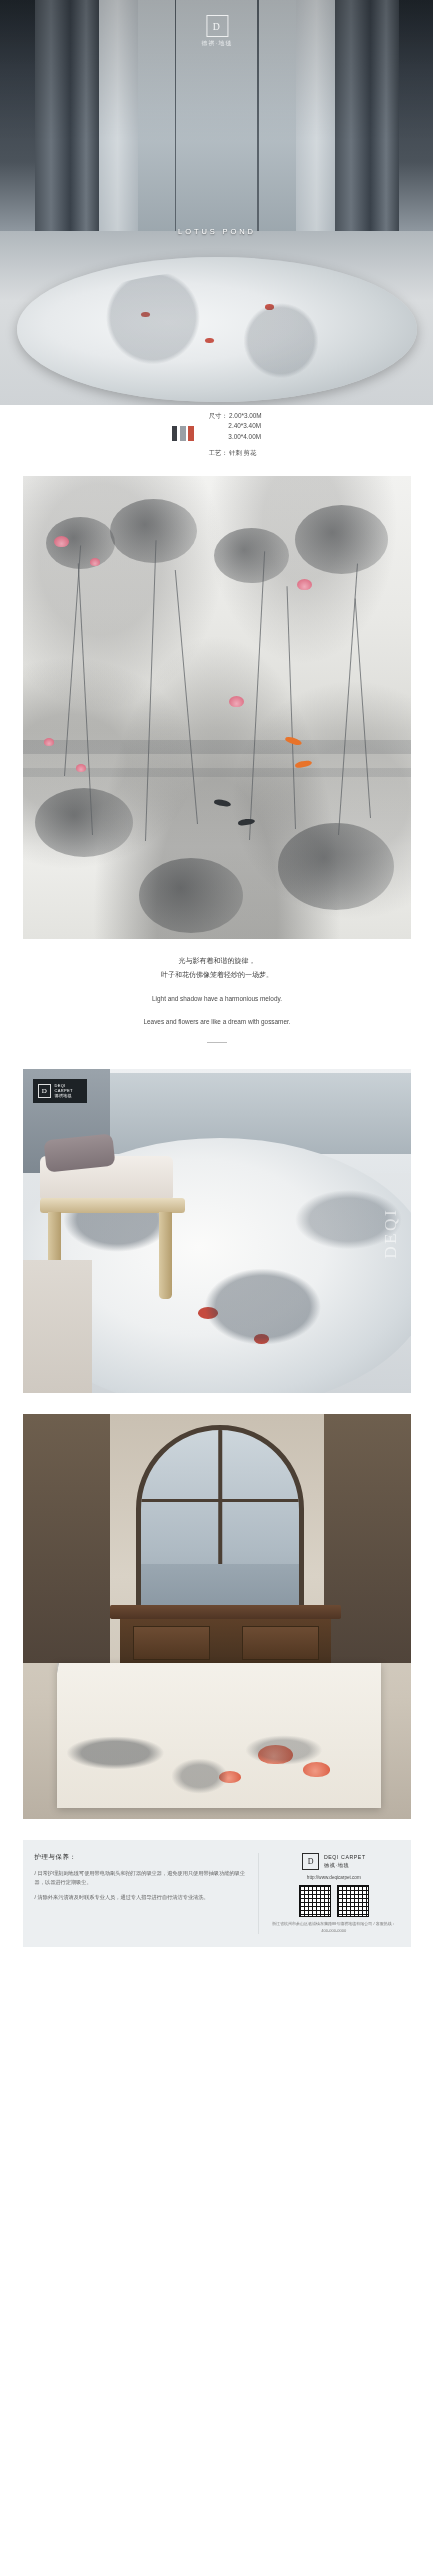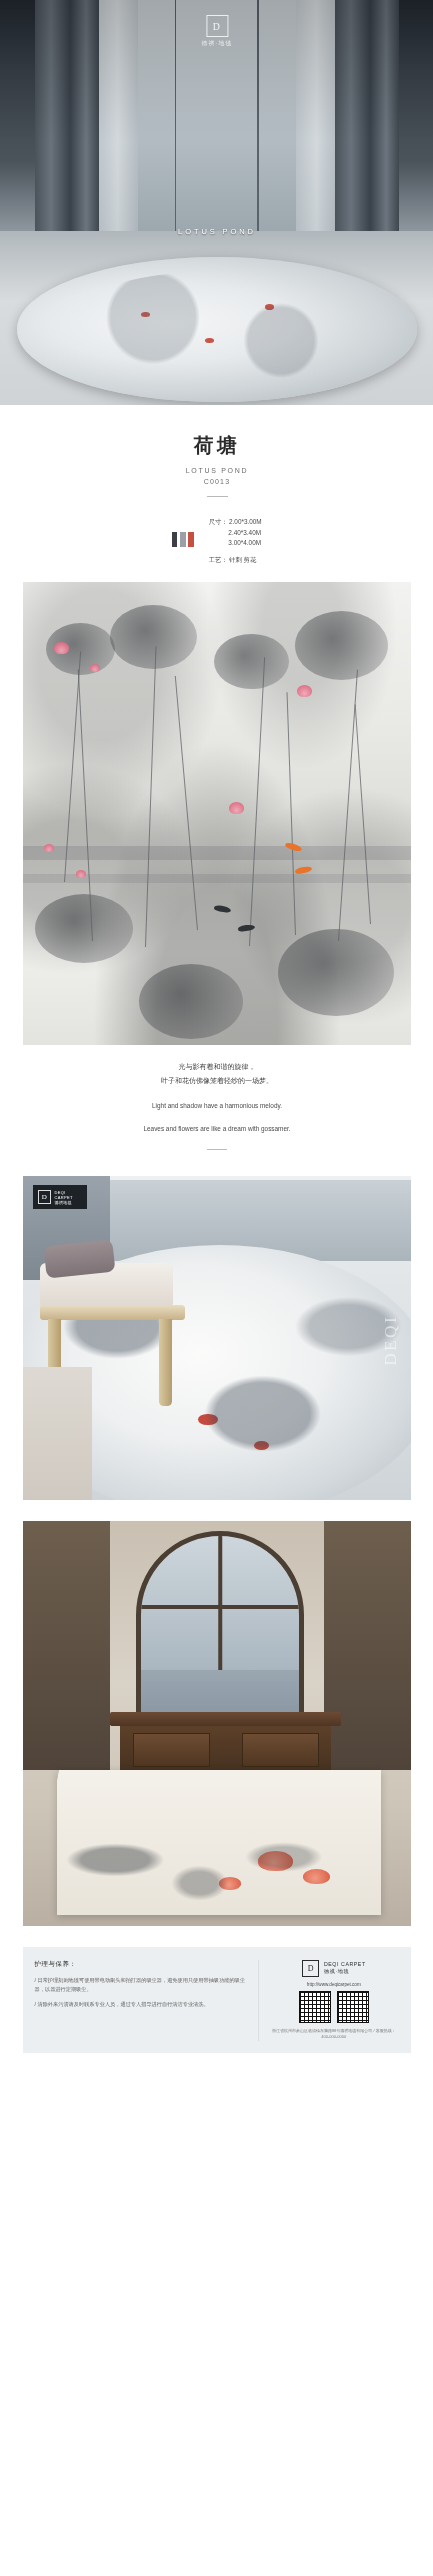--- a/index.html
+++ b/index.html
@@ -369,26 +369,20 @@
       <div class="dot-red" style="left:62%; top:33%;"></div>
     </div>
     <div class="hero-shadow"></div>
     <div class="hero-logo">
       <div class="mark">D</div>
       <div class="cn">德祺·地毯</div>
     </div>
     <div class="hero-caption">LOTUS POND</div>
   </section>
 
-  <section class="title-block">
-    <h1 class="title-cn">荷塘</h1>
-    <div class="title-en">LOTUS POND</div>
-    <div class="title-code">C0013</div>
-    <div class="rule"></div>
-  </section>
 
   <section class="spec">
     <div class="swatches">
       <span class="swatch" style="background:#3c3f45"></span>
       <span class="swatch" style="background:#9aa0a6"></span>
       <span class="swatch" style="background:#c4503f"></span>
     </div>
     <div class="spec-text">
       <div class="spec-row">
         <span class="spec-label">尺寸：</span>

